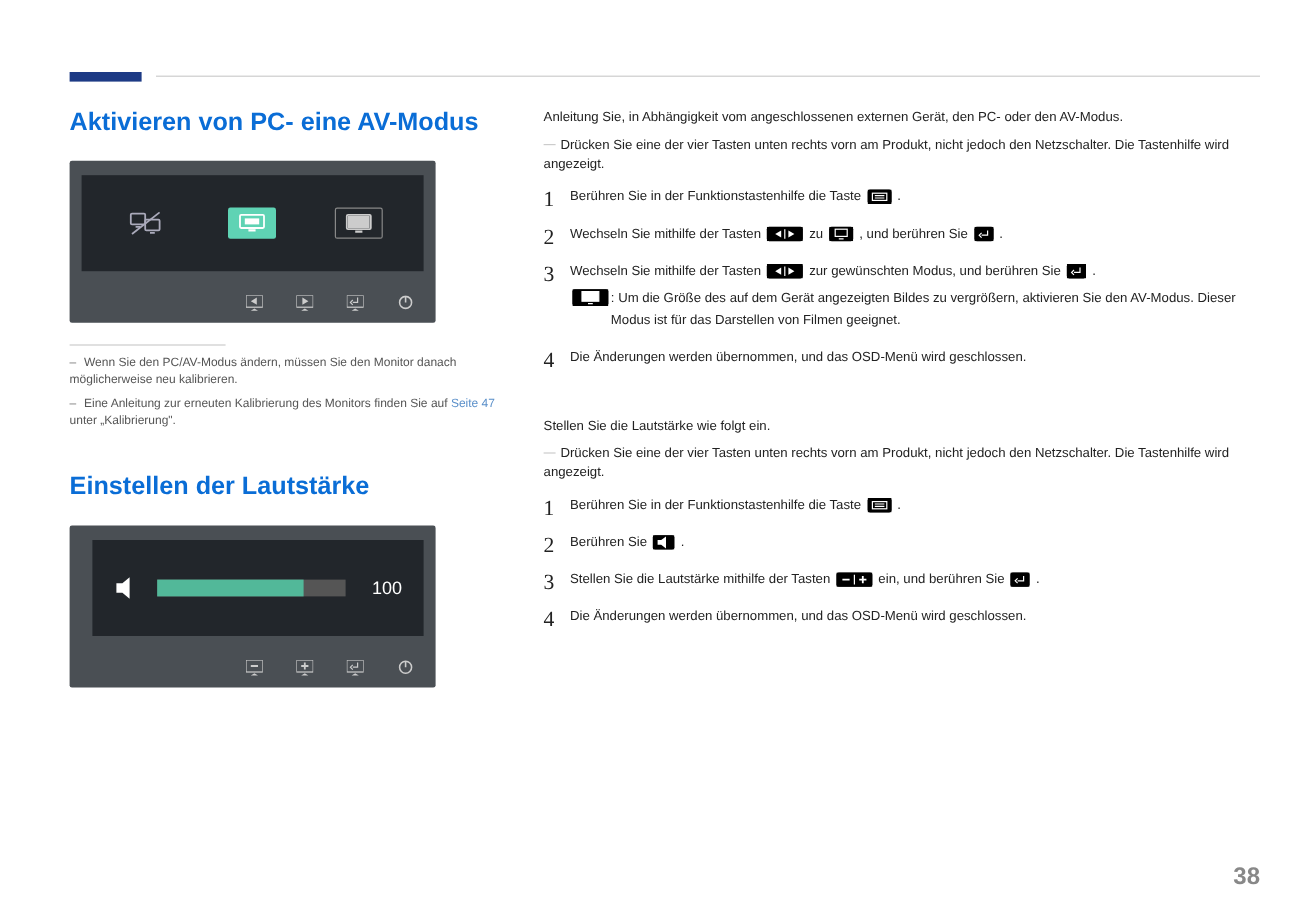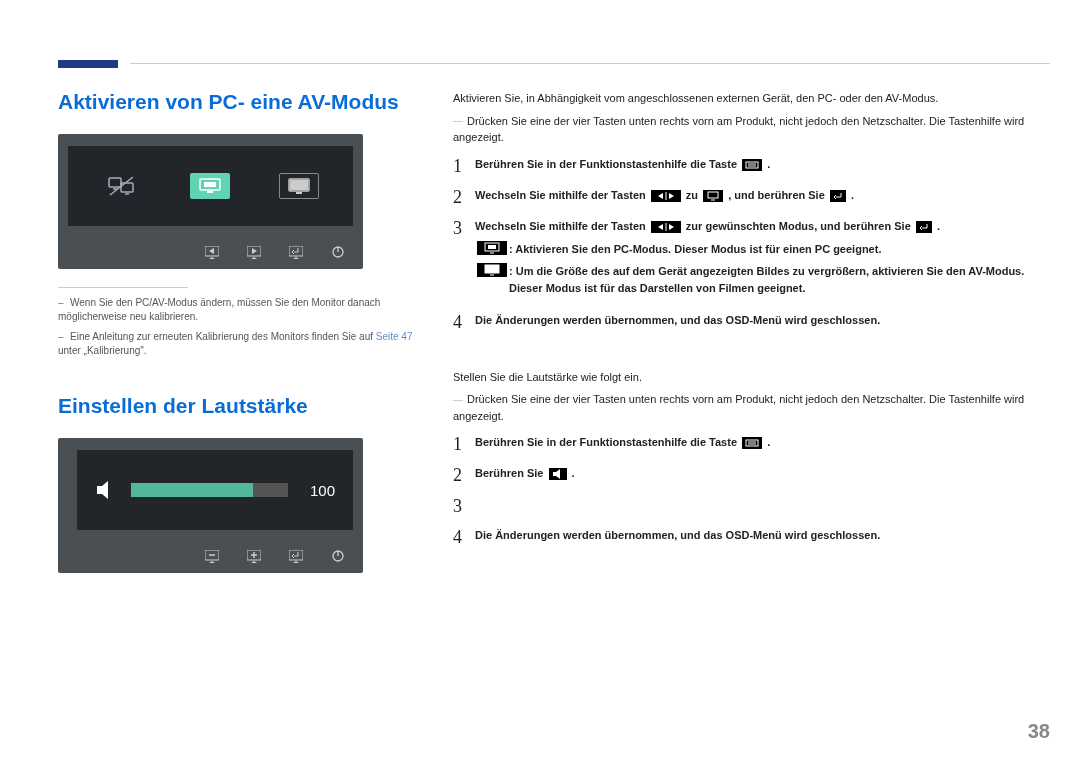--- a/index.html
+++ b/index.html
@@ -82,21 +82,21 @@
     margin:6px 0;
     line-height:1.4;
   }
   .noteline { border-top:1px solid #ccc; width:130px; margin:4px 0 8px; }
   .dash { display:inline-block; width:10px; margin-right:2px; color:#777; vertical-align:top;}
   .link { color:#5a8fc9; }
   .rtxt { font-size:11px; color:#222; line-height:1.5; margin-bottom:6px;}
   .steps { margin-top:10px; }
   .step { display:flex; margin-bottom:10px; align-items:flex-start;}
   .step-num { font-size:18px; font-weight:400; font-family:Georgia, serif; width:22px; color:#222;}
-  .step-body { flex:1; font-size:11px; color:#222; line-height:1.6;font-weight:bold;}
+  .step-body { flex:1; font-size:11px; color:#222; line-height:1.6;}
   .iico {
     display:inline-block;
     vertical-align:middle;
     margin:0 2px;
     background:#000;
     color:#fff;
     font-size:9px;
     text-align:center;
     border-radius:2px;
   }
@@ -219,21 +219,21 @@
           <svg width="14" height="14" viewBox="0 0 14 14">
               <circle cx="7" cy="6" r="5" fill="none" stroke="#ccc" stroke-width="1.3"></circle>
               <line x1="7" y1="1" x2="7" y2="6" stroke="#ccc" stroke-width="1.3"></line>
             </svg>
         </div>
       </div>
     </div>
   </div>
 
   <div class="rightcol">
-    <div class="rtxt">Aktivieren Sie, in Abhängigkeit vom angeschlossenen externen Gerät, den PC- oder den AV-Modus.</div>
+    <div class="rtxt">Anleitung Sie, in Abhängigkeit vom angeschlossenen externen Gerät, den PC- oder den AV-Modus.</div>
     <div class="rtxt"><span class="noteline2"></span><span>Drücken Sie eine der vier Tasten unten rechts vorn am Produkt, nicht jedoch den Netzschalter. Die Tastenhilfe wird angezeigt.</span></div>
 
     <div class="steps">
       <div class="step">
         <div class="step-num">1</div>
         <div class="step-body"><span>Berühren Sie in der Funktionstastenhilfe die Taste </span><span class="iico"><svg width="20" height="12" viewBox="0 0 20 12">
                 <rect width="20" height="12" fill="#000"></rect>
                 <rect x="4" y="3" width="12" height="6" fill="none" stroke="#fff"></rect>
                 <line x1="6" y1="5" x2="14" y2="5" stroke="#fff"></line>
                 <line x1="6" y1="7" x2="14" y2="7" stroke="#fff"></line>
@@ -269,31 +269,20 @@
                 <line x1="15" y1="2" x2="15" y2="10" stroke="#fff"></line>
               </svg></span><span> zur gewünschten Modus, und berühren Sie </span><span class="iico"><svg width="16" height="12" viewBox="0 0 16 12">
                 <rect width="16" height="12" fill="#000"></rect>
                 <path d="M11 3 v4 h-5 M6 5 l-2 2 l2 2" fill="none" stroke="#fff"></path>
               </svg></span> .
           <div class="sub-lines">
             <div class="sub-line">
                 <span class="iico" style="width:30px;height:14px">
                   <svg width="30" height="14" viewBox="0 0 30 14">
                     <rect width="30" height="14" fill="#000"></rect>
-                    <rect x="8" y="2" width="14" height="8" fill="none" stroke="#fff"></rect>
-                    <rect x="11" y="4" width="8" height="4" fill="#fff"></rect>
-                    <line x1="13" y1="12" x2="17" y2="12" stroke="#fff"></line>
-                  </svg>
-                </span>
-                <span> : Aktivieren Sie den PC-Modus. Dieser Modus ist für einen PC geeignet.</span>
-              </div>
-            <div class="sub-line">
-                <span class="iico" style="width:30px;height:14px">
-                  <svg width="30" height="14" viewBox="0 0 30 14">
-                    <rect width="30" height="14" fill="#000"></rect>
                     <rect x="8" y="2" width="14" height="8" fill="#fff" stroke="#fff"></rect>
                     <line x1="13" y1="12" x2="17" y2="12" stroke="#fff"></line>
                   </svg>
                 </span>
                 <span> : Um die Größe des auf dem Gerät angezeigten Bildes zu vergrößern, aktivieren Sie den AV-Modus. Dieser Modus ist für das Darstellen von Filmen geeignet.</span>
               </div>
           </div>
         </div>
       </div>
 
@@ -319,20 +308,30 @@
         </div>
         <div class="step">
           <div class="step-num">2</div>
           <div class="step-body"><span>Berühren Sie </span><span class="iico"><svg width="18" height="12" viewBox="0 0 18 12">
                   <rect width="18" height="12" fill="#000"></rect>
                   <path d="M4 4 h3 l4 -3 v10 l-4 -3 h-3 z" fill="#fff"></path>
                 </svg></span> .</div>
         </div>
         <div class="step">
           <div class="step-num">3</div>
+          <div class="step-body"><span>Stellen Sie die Lautstärke mithilfe der Tasten </span><span class="iico"><svg width="30" height="12" viewBox="0 0 30 12">
+                  <rect width="30" height="12" fill="#000"></rect>
+                  <line x1="5" y1="6" x2="11" y2="6" stroke="#fff" stroke-width="1.5"></line>
+                  <line x1="15" y1="2" x2="15" y2="10" stroke="#fff"></line>
+                  <line x1="19" y1="6" x2="25" y2="6" stroke="#fff" stroke-width="1.5"></line>
+                  <line x1="22" y1="3" x2="22" y2="9" stroke="#fff" stroke-width="1.5"></line>
+                </svg></span><span> ein, und berühren Sie </span><span class="iico"><svg width="16" height="12" viewBox="0 0 16 12">
+                  <rect width="16" height="12" fill="#000"></rect>
+                  <path d="M11 3 v4 h-5 M6 5 l-2 2 l2 2" fill="none" stroke="#fff"></path>
+                </svg></span> .</div>
         </div>
         <div class="step">
           <div class="step-num">4</div>
           <div class="step-body"><span>Die Änderungen werden übernommen, und das OSD-Menü wird geschlossen.</span></div>
         </div>
       </div>
     </div>
   </div>
 </div>
 

